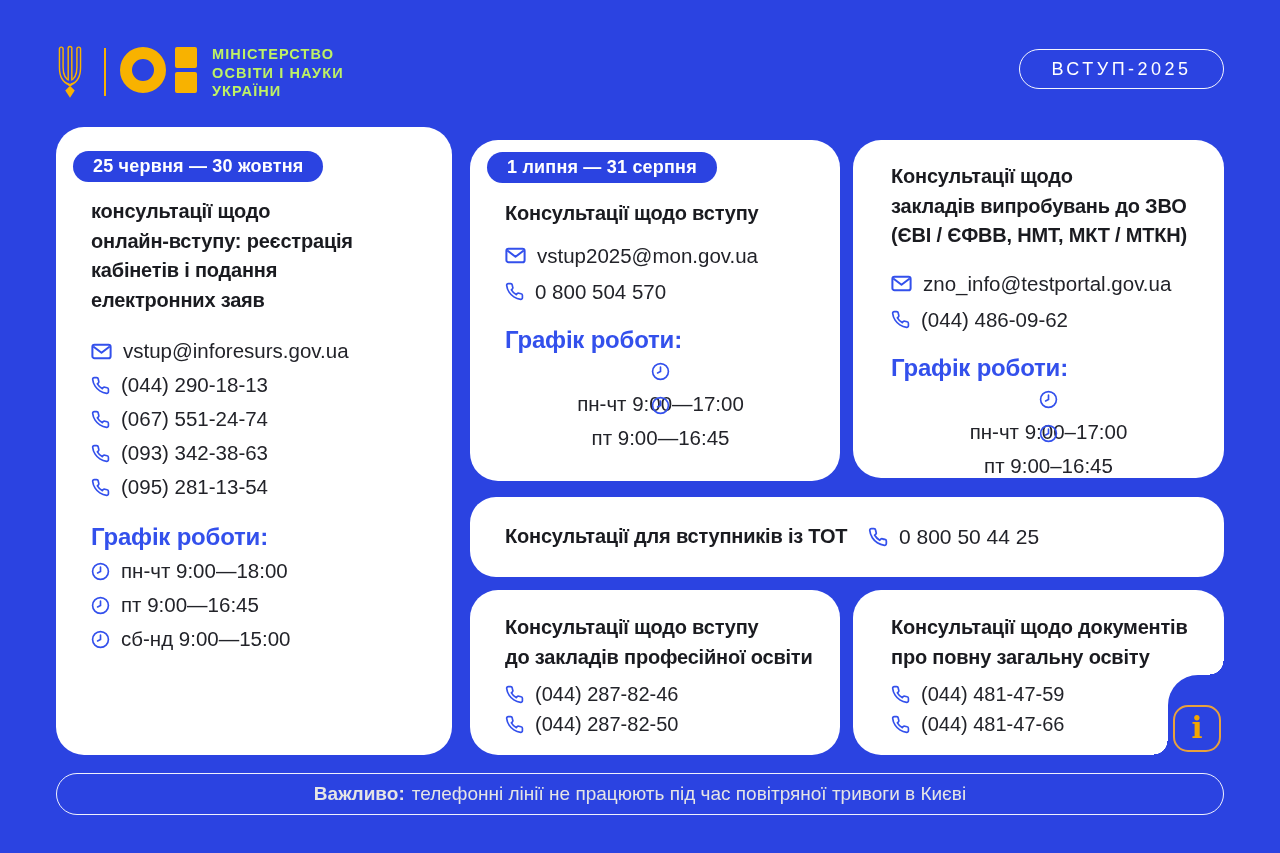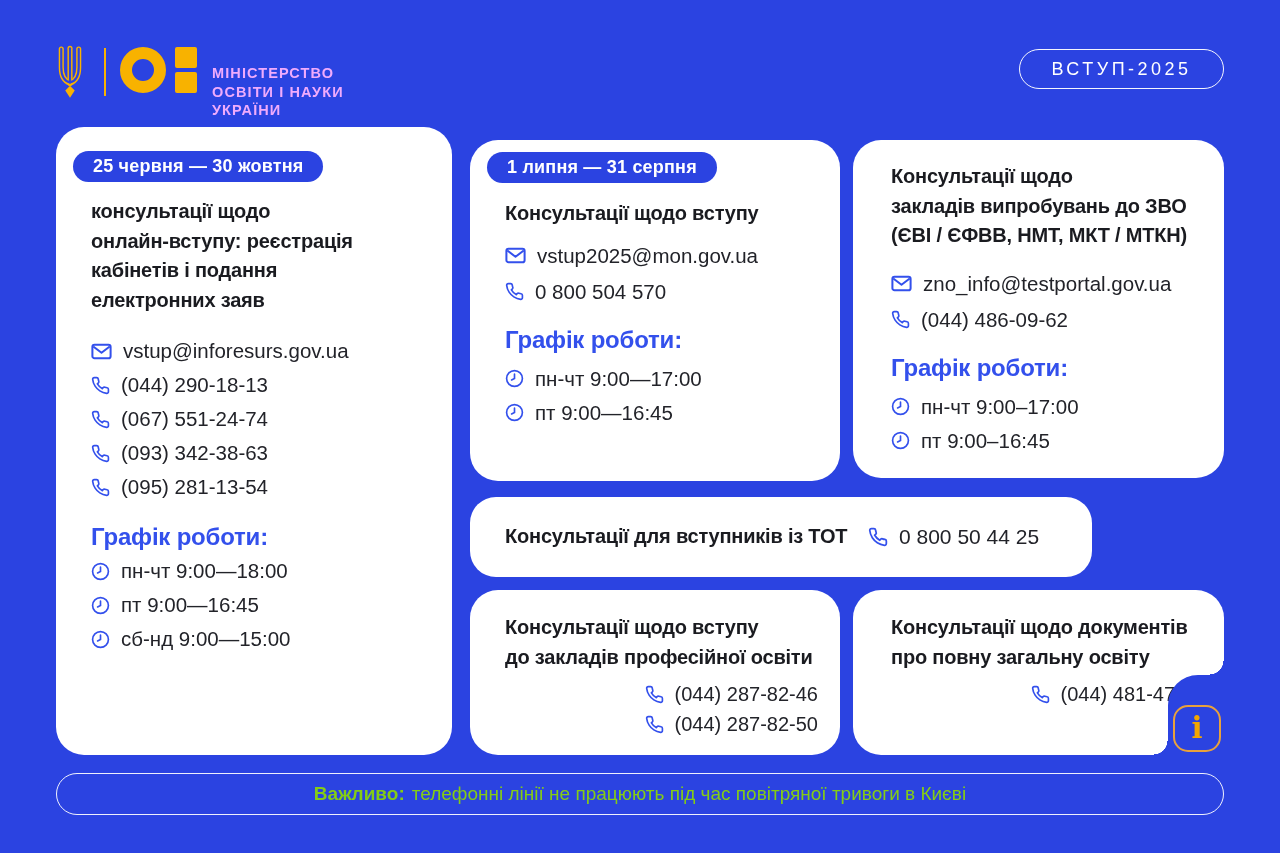--- a/index.html
+++ b/index.html
@@ -14,34 +14,34 @@
     position:relative;width:1280px;height:853px;background:var(--blue);
     font-family:"Liberation Sans","DejaVu Sans",sans-serif;overflow:hidden;
   }
   
   .trident{position:absolute;left:54px;top:43px;width:32px;height:57px;}
   .header-divider{position:absolute;left:104px;top:48px;width:2px;height:48px;background:var(--yellow);}
   .mon-ring{position:absolute;left:120px;top:47px;width:46px;height:46px;border:12px solid var(--yellow);border-radius:50%;box-sizing:border-box;}
   .mon-sq{position:absolute;left:175px;width:22px;height:21px;background:var(--yellow);border-radius:2px;}
   .mon-sq.top{top:47px;}
   .mon-sq.bot{top:72px;}
-  .ministry{position:absolute;left:212px;top:45px;color:#f0abfc;font-weight:bold;font-size:14.5px;line-height:18.5px;letter-spacing:1.1px;margin-top:19px;}
+  .ministry{position:absolute;left:212px;top:45px;color:#bef264;font-weight:bold;font-size:14.5px;line-height:18.5px;letter-spacing:1.1px;}
   .ministry span{display:block;white-space:nowrap;}
   .campaign{
     position:absolute;left:1019px;top:49px;width:205px;height:40px;box-sizing:border-box;
     border:1.5px solid rgba(255,255,255,.95);border-radius:20px;
     display:flex;align-items:center;justify-content:center;
     color:#fff;font-size:18px;letter-spacing:3.5px;font-weight:400;white-space:nowrap;
   }
   
   .card{position:absolute;background:#fff;border-radius:28px;box-sizing:border-box;color:var(--dark);}
   .card-left{left:56px;top:127px;width:396px;height:628px;padding:24px 26px 0 35px;}
   .card-mid-top{left:470px;top:140px;width:370px;height:341px;padding:12px 24px 0 35px;}
   .card-right-top{left:853px;top:140px;width:371px;height:338px;padding:22px 18px 0 38px;}
-  .card-tot{left:470px;top:497px;width:622px;height:80px;border-radius:26px;}
+  .card-tot{left:470px;top:497px;width:754px;height:80px;border-radius:26px;}
   .card-mid-bot{left:470px;top:590px;width:370px;height:165px;padding:23px 22px 0 35px;}
   .card-right-bot{left:853px;top:590px;width:371px;height:165px;padding:23px 20px 0 38px;border-bottom-right-radius:0;}
   .badge{
     display:inline-block;margin-left:-18px;background:var(--blue);color:#fff;
     font-weight:bold;font-size:18px;line-height:31px;padding:0 20px;border-radius:17px;
     letter-spacing:.2px;white-space:nowrap;
   }
   .title{font-weight:bold;font-size:20px;line-height:29.5px;letter-spacing:-.2px;color:var(--dark);}
   .title span{display:block;white-space:nowrap;}
   .rows{display:flex;flex-direction:column;}
@@ -54,47 +54,47 @@
   
   .card-left .title{margin-top:15px;}
   .card-left .contacts{margin-top:19px;}
   .card-left .sched-label{margin-top:19px;}
   .card-left .schedule{margin-top:3px;}
   
   .card-mid-top .title{margin-top:16px;}
   .card-mid-top .contacts{margin-top:9px;}
   .card-mid-top .sched-label{margin-top:16px;}
   .card-mid-top .schedule{margin-top:8px;}
-  .card-mid-top .schedule .row,.card-right-top .schedule .row{height:34px;}
+  .card-mid-top .schedule .row,.card-right-top .schedule .row{height:34px;flex-direction:column;}
   
   .card-right-top .contacts{margin-top:15px;}
   .card-right-top .sched-label{margin-top:16px;}
   .card-right-top .schedule{margin-top:8px;}
   
   .card-tot .title{position:absolute;left:35px;top:50%;transform:translateY(-50%);}
   .card-tot .row{position:absolute;left:398px;top:50%;transform:translateY(-50%);font-size:21px;}
   
-  .card-mid-bot .phones,.card-right-bot .phones{margin-top:7px;align-items:flex-end;}
+  .card-mid-bot .phones,.card-right-bot .phones{margin-top:7px;}
   
   .notch{position:absolute;right:0;bottom:0;width:56px;height:80px;background:var(--blue);border-top-left-radius:30px;}
   .fillet{position:absolute;width:14px;height:14px;background:radial-gradient(circle 14px at 0 0, rgba(0,0,0,0) 13px, var(--blue) 13.5px);}
   .fillet.f-top{right:0;bottom:80px;}
   .fillet.f-left{right:56px;bottom:0;}
   .info-btn{
     position:absolute;right:3px;bottom:3px;width:48px;height:47px;box-sizing:border-box;
     border:2px solid var(--info-outline);border-radius:15px;background:transparent;
     display:flex;align-items:center;justify-content:center;cursor:pointer;
     color:#F3A600;font-family:"DejaVu Serif","Liberation Serif",serif;font-weight:bold;font-size:29px;line-height:1;
   }
   
   .footer-bar{
     position:absolute;left:56px;top:773px;width:1168px;height:42px;box-sizing:border-box;
     border:1.5px solid rgba(255,255,255,.92);border-radius:21px;
     display:flex;align-items:center;justify-content:center;column-gap:7px;
-    color:#84cc16;font-size:19px;white-space:nowrap;
+    color:#e5e5e5;font-size:19px;white-space:nowrap;
   }
   .footer-bar .fw-b{font-weight:bold;}
 </style>
 </head>
 <body>
 
 <div class="poster">
 
   <svg class="trident" viewBox="0 0 44 74">
     <g fill="none" stroke="#F8B200" stroke-width="7" stroke-linecap="round">
@@ -300,20 +300,26 @@
   <div class="card card-right-bot c-30">
     <div class="title">
       <span>Консультації щодо документів</span>
       <span>про повну загальну освіту</span>
     </div>
     <div class="rows phones">
       <div class="row">
         <svg class="ic" width="19" height="19" viewBox="0 0 24 24">
             <path d="M22 16.92v3a2 2 0 0 1-2.18 2 19.79 19.79 0 0 1-8.63-3.07 19.5 19.5 0 0 1-6-6A19.79 19.79 0 0 1 2.12 4.18 2 2 0 0 1 4.11 2h3a2 2 0 0 1 2 1.72 12.84 12.84 0 0 0 .7 2.81 2 2 0 0 1-.45 2.11L8.09 9.91a16 16 0 0 0 6 6l1.27-1.27a2 2 0 0 1 2.11-.45 12.84 12.84 0 0 0 2.81.7A2 2 0 0 1 22 16.92z" fill="none" stroke="currentColor" stroke-width="2.1"></path>
           </svg>
+        <span>(044) 481-47-59</span>
+      </div>
+      <div class="row">
+        <svg class="ic" width="19" height="19" viewBox="0 0 24 24">
+            <path d="M22 16.92v3a2 2 0 0 1-2.18 2 19.79 19.79 0 0 1-8.63-3.07 19.5 19.5 0 0 1-6-6A19.79 19.79 0 0 1 2.12 4.18 2 2 0 0 1 4.11 2h3a2 2 0 0 1 2 1.72 12.84 12.84 0 0 0 .7 2.81 2 2 0 0 1-.45 2.11L8.09 9.91a16 16 0 0 0 6 6l1.27-1.27a2 2 0 0 1 2.11-.45 12.84 12.84 0 0 0 2.81.7A2 2 0 0 1 22 16.92z" fill="none" stroke="currentColor" stroke-width="2.1"></path>
+          </svg>
         <span>(044) 481-47-66</span>
       </div>
     </div>
 
     <div class="notch"></div>
     <div class="fillet f-top"></div>
     <div class="fillet f-left"></div>
     <div class="info-btn">
       <span>i</span>
     </div>

